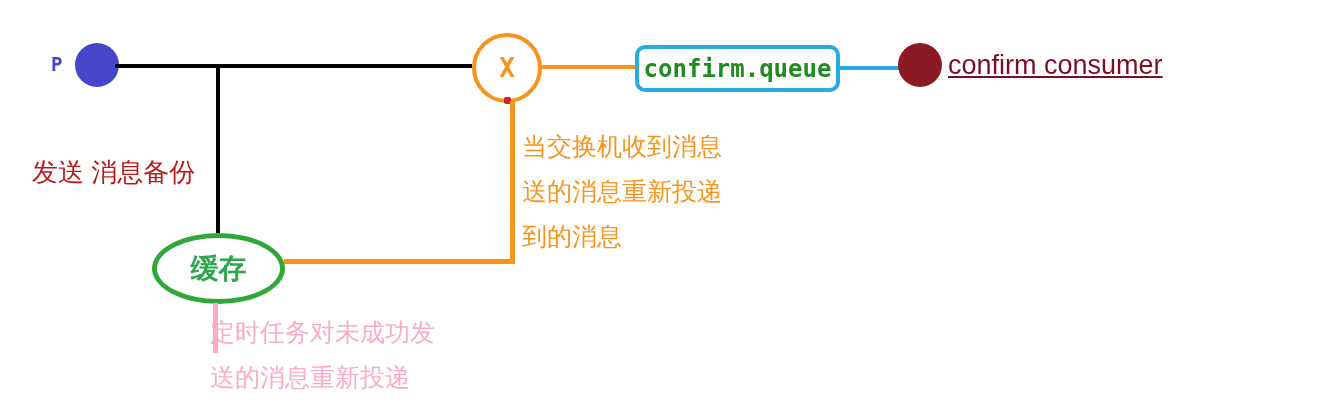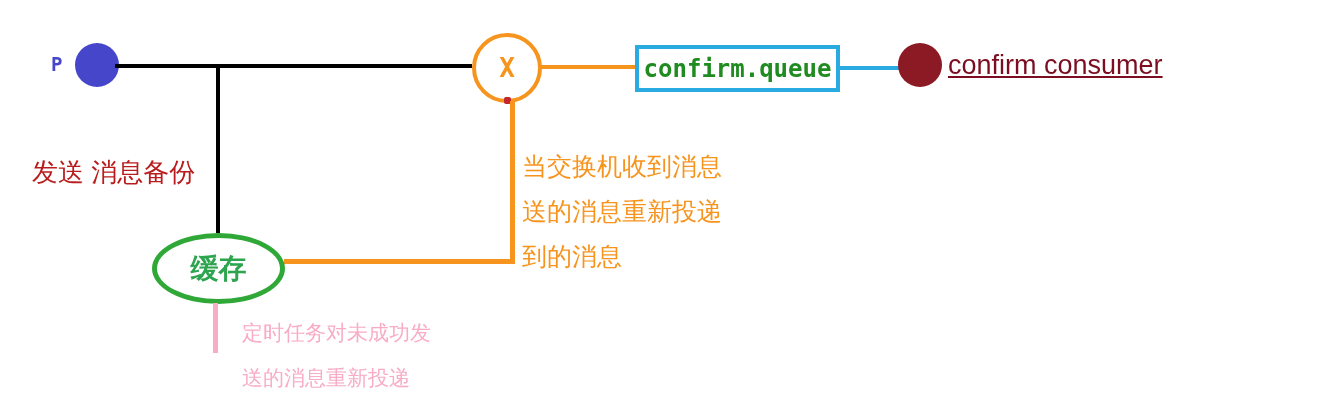--- a/index.html
+++ b/index.html
@@ -50,30 +50,30 @@
   
   .line-queue-consumer { left: 839px; top: 66px; width: 60px; height: 4px; }
   .consumer-circle { left: 898px; top: 43px; width: 44px; height: 44px; }
   .consumer-label { left: 948px; top: 50px; font-size: 27px; white-space: nowrap; text-decoration: underline; }
 
   
   .line-x-down { left: 510px; top: 101px; width: 5px; height: 163px; }
   .line-cache-corner { left: 284px; top: 259px; width: 231px; height: 5px; }
 
   
-  .exchange-note { left: 522px; top: 124px; width: 300px; font-size: 25px; line-height: 45px; margin-top: 20px; }
+  .exchange-note { left: 522px; top: 124px; width: 300px; font-size: 25px; line-height: 45px; }
   .exchange-note span { display: block; white-space: nowrap; }
 
   
   .cache-ellipse { left: 152px; top: 233px; width: 133px; height: 71px; border-radius: 50%; border-style: solid; border-width: 5px; }
   .cache-label { font-size: 28px; font-weight: bold; }
 
   
   .pink-connector { left: 213px; top: 303px; width: 5px; height: 50px; }
-  .retry-note { left: 242px; top: 310px; width: 280px; font-size: 21px; line-height: 45px; }
+  .retry-note { left: 210px; top: 310px; width: 280px; font-size: 25px; line-height: 45px; }
   .retry-note span { display: block; white-space: nowrap; }
 </style>
 </head>
 <body>
 
 <div class="canvas">
 
   <span class="abs mono p-label" style="color: rgb(70, 70, 203);">P</span>
   <div class="circle producer-circle" style="background-color: rgb(70, 70, 203);"></div>
 
@@ -83,21 +83,21 @@
 
   <span class="abs send-note" style="color: #b91c1c;">发送 消息备份</span>
 
   <div class="node-outline exchange-circle" style="border-color: rgb(247, 148, 29);">
     <span class="mono exchange-label" style="color: rgb(247, 148, 29);">X</span>
   </div>
   <div class="abs red-dot" style="background-color: rgb(193, 39, 45);"></div>
 
   <div class="line line-x-queue" style="background-color: rgb(247, 148, 29);"></div>
 
-  <div class="node-outline queue-box" style="border-color: rgb(41, 171, 226);">
+  <div class="node-outline queue-box" style="border-color: rgb(41, 171, 226); border-radius: 10px;">
     <span class="mono queue-label" style="color: rgb(31, 139, 32);">confirm.queue</span>
   </div>
 
   <div class="line line-queue-consumer" style="background-color: rgb(41, 171, 226);"></div>
 
   <div class="circle consumer-circle" style="background-color: rgb(139, 26, 36);"></div>
   <span class="abs consumer-label" style="color: rgb(123, 14, 32);">confirm consumer</span>
 
   <div class="line line-x-down" style="background-color: rgb(247, 148, 29);"></div>
   <div class="line line-cache-corner" style="background-color: rgb(247, 148, 29);"></div>

